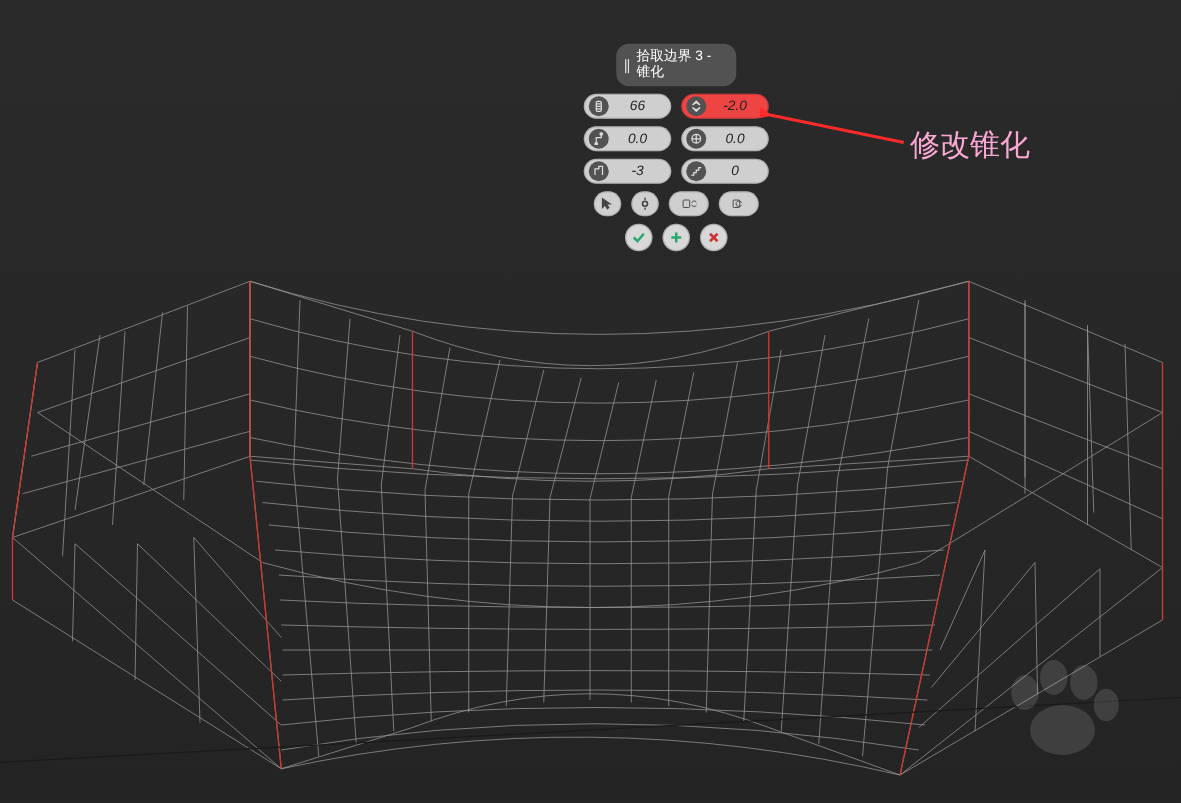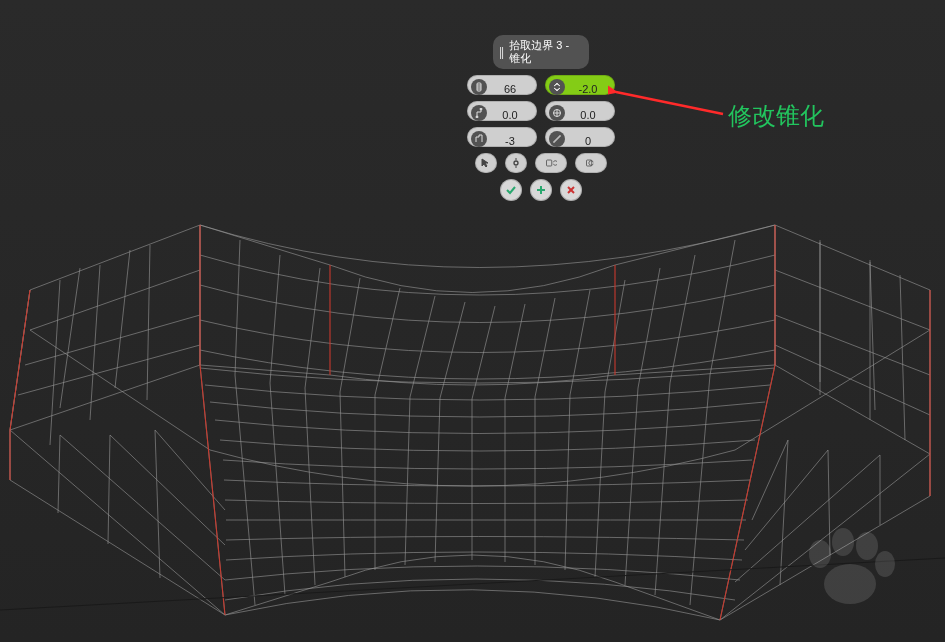--- a/index.html
+++ b/index.html
@@ -55,29 +55,30 @@
     display: flex;
     gap: 8px;
     justify-content: center;
   }
   .pill {
     background: #cfcfcf;
     border-radius: 12px;
     height: 20px;
     min-width: 58px;
     display: flex;
-    align-items: flex-end;
+    align-items: center;
     padding: 0 8px 0 4px;
     gap: 4px;
     font-size: 11px;
     color: #222;
     box-shadow: inset 0 0 0 1px rgba(0,0,0,0.15);
+    font-style: italic;
   }
   .pill.highlight {
-    background: #84cc16;
+    background: #ef4444;
   }
   .pill .ico {
     width: 16px;
     height: 16px;
     border-radius: 50%;
     background: #525252;
     display: flex;
     align-items: center;
     justify-content: center;
   }
@@ -124,21 +125,21 @@
     align-items: center;
     justify-content: center;
     box-shadow: inset 0 0 0 1px rgba(0,0,0,0.2);
   }
   .circlebtn svg {
     width: 12px;
     height: 12px;
   }
   .annotation-text {
     position: absolute;
-    color: #22c55e;
+    color: #f9a8d4;
     font-size: 24px;
     font-family: "SimSun", serif;
   }
   .arrow-svg {
     position: absolute;
     pointer-events: none;
   }
   .watermark {
     position: absolute;
     right: 40px;

